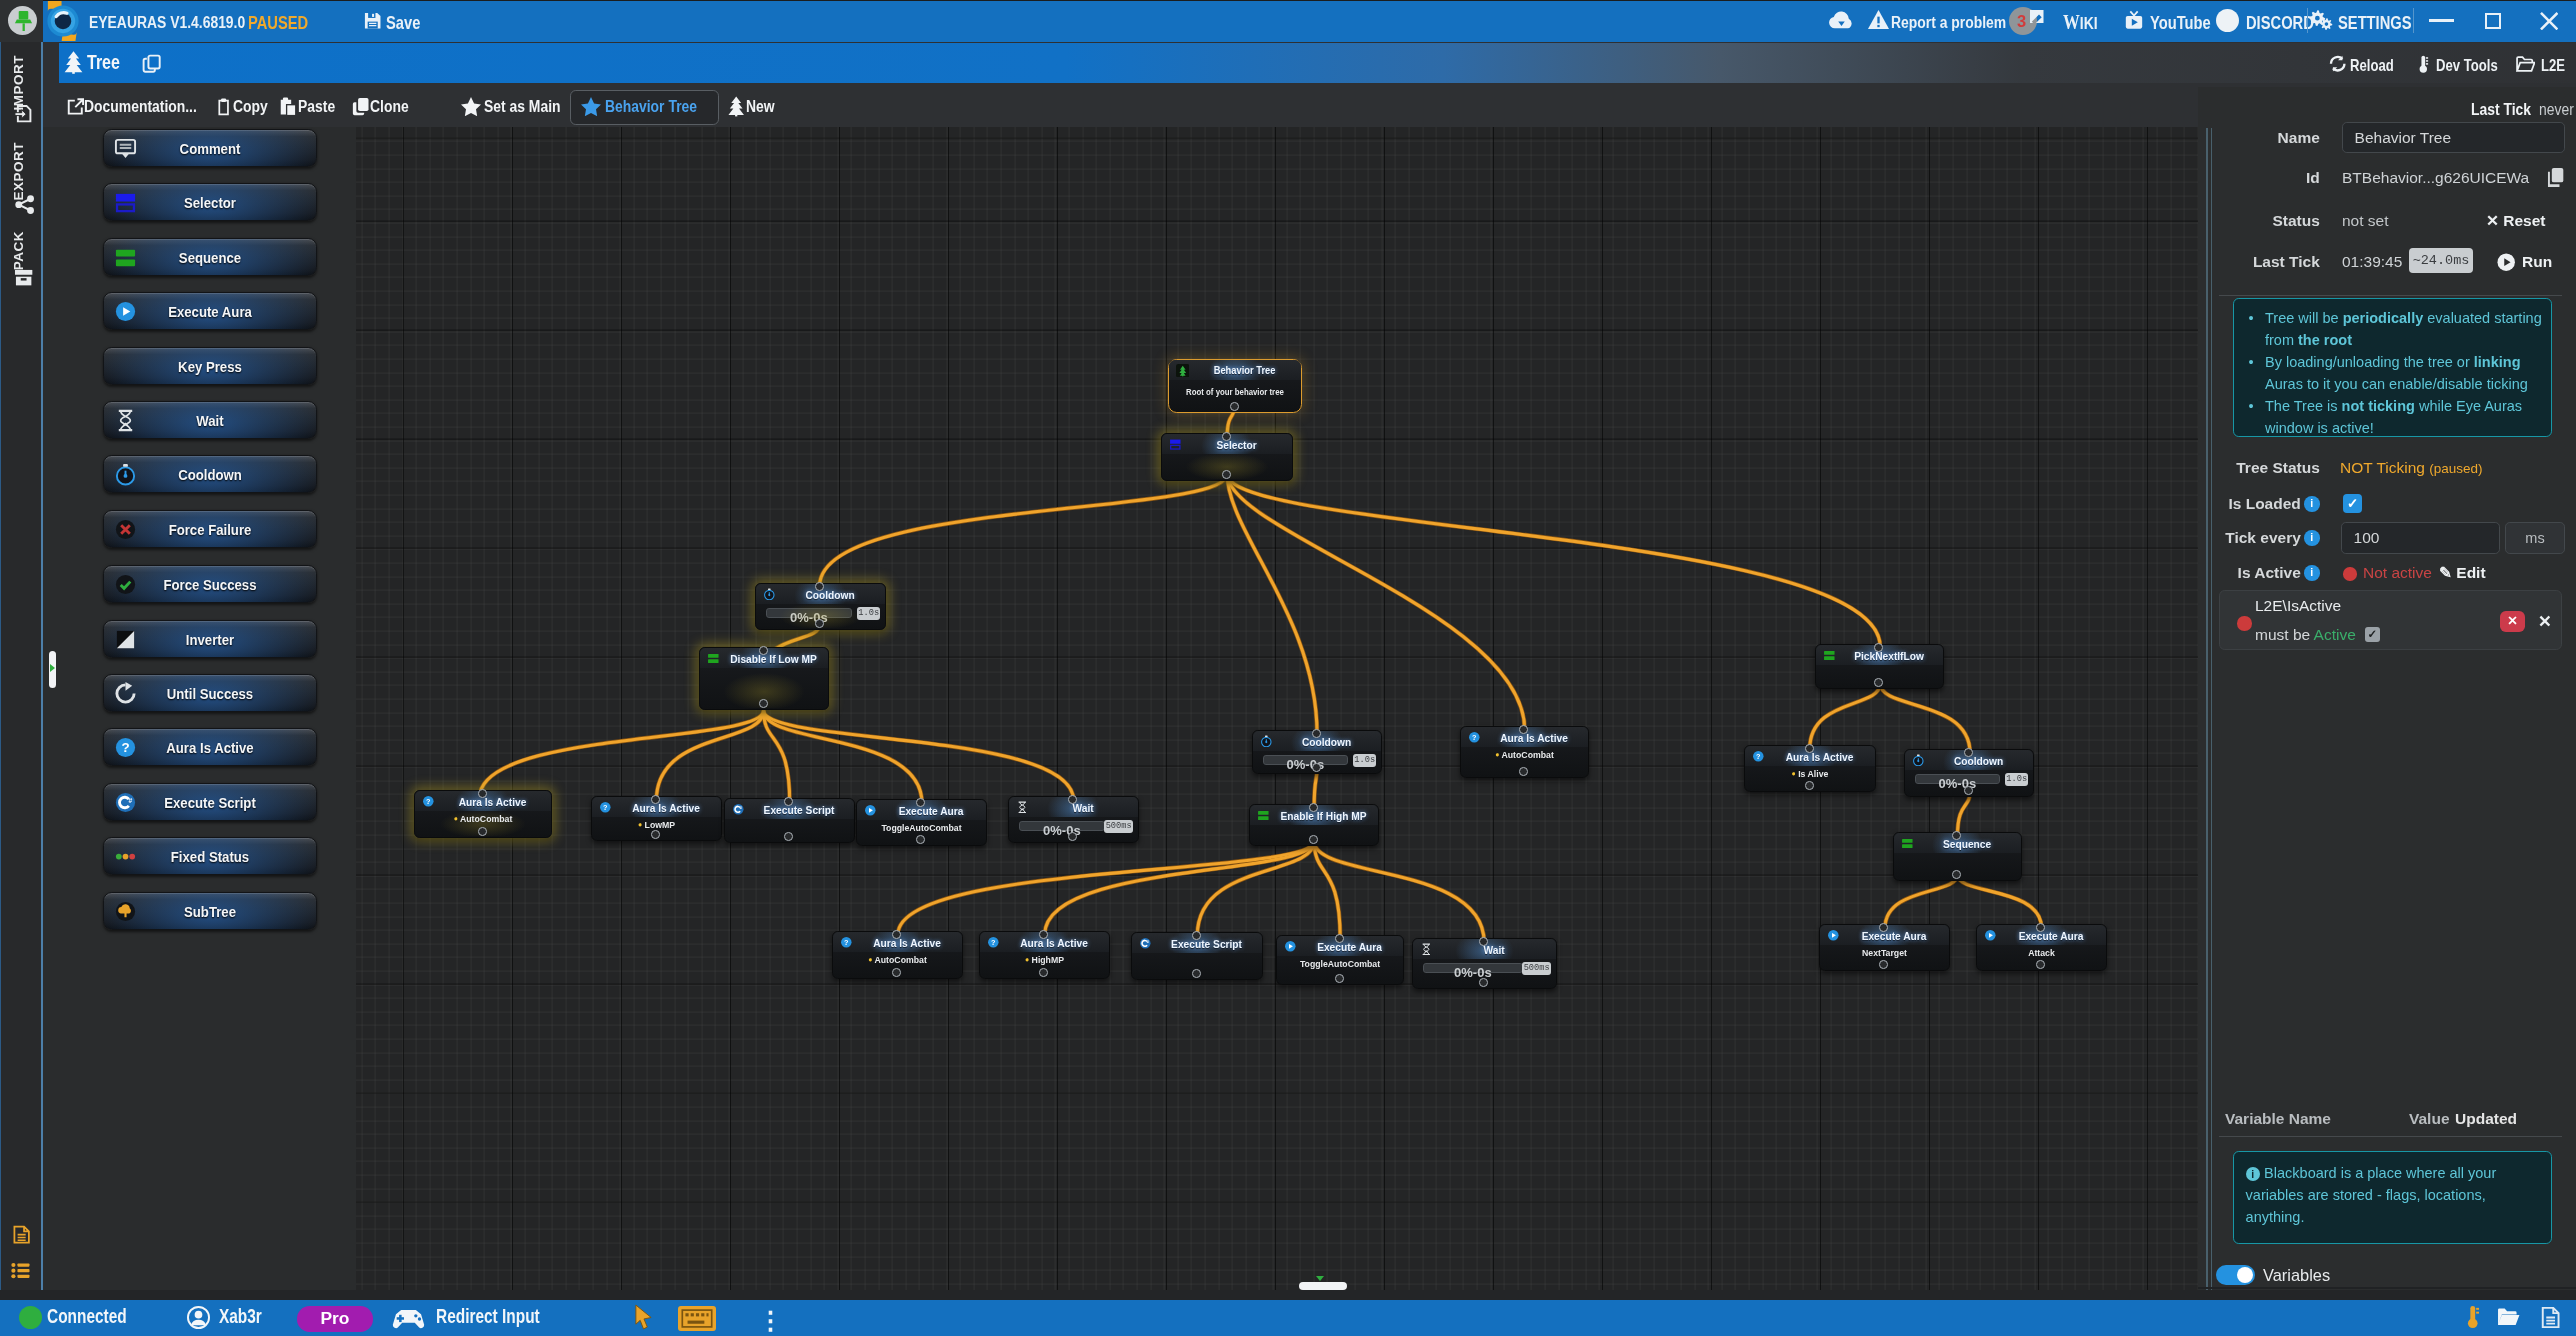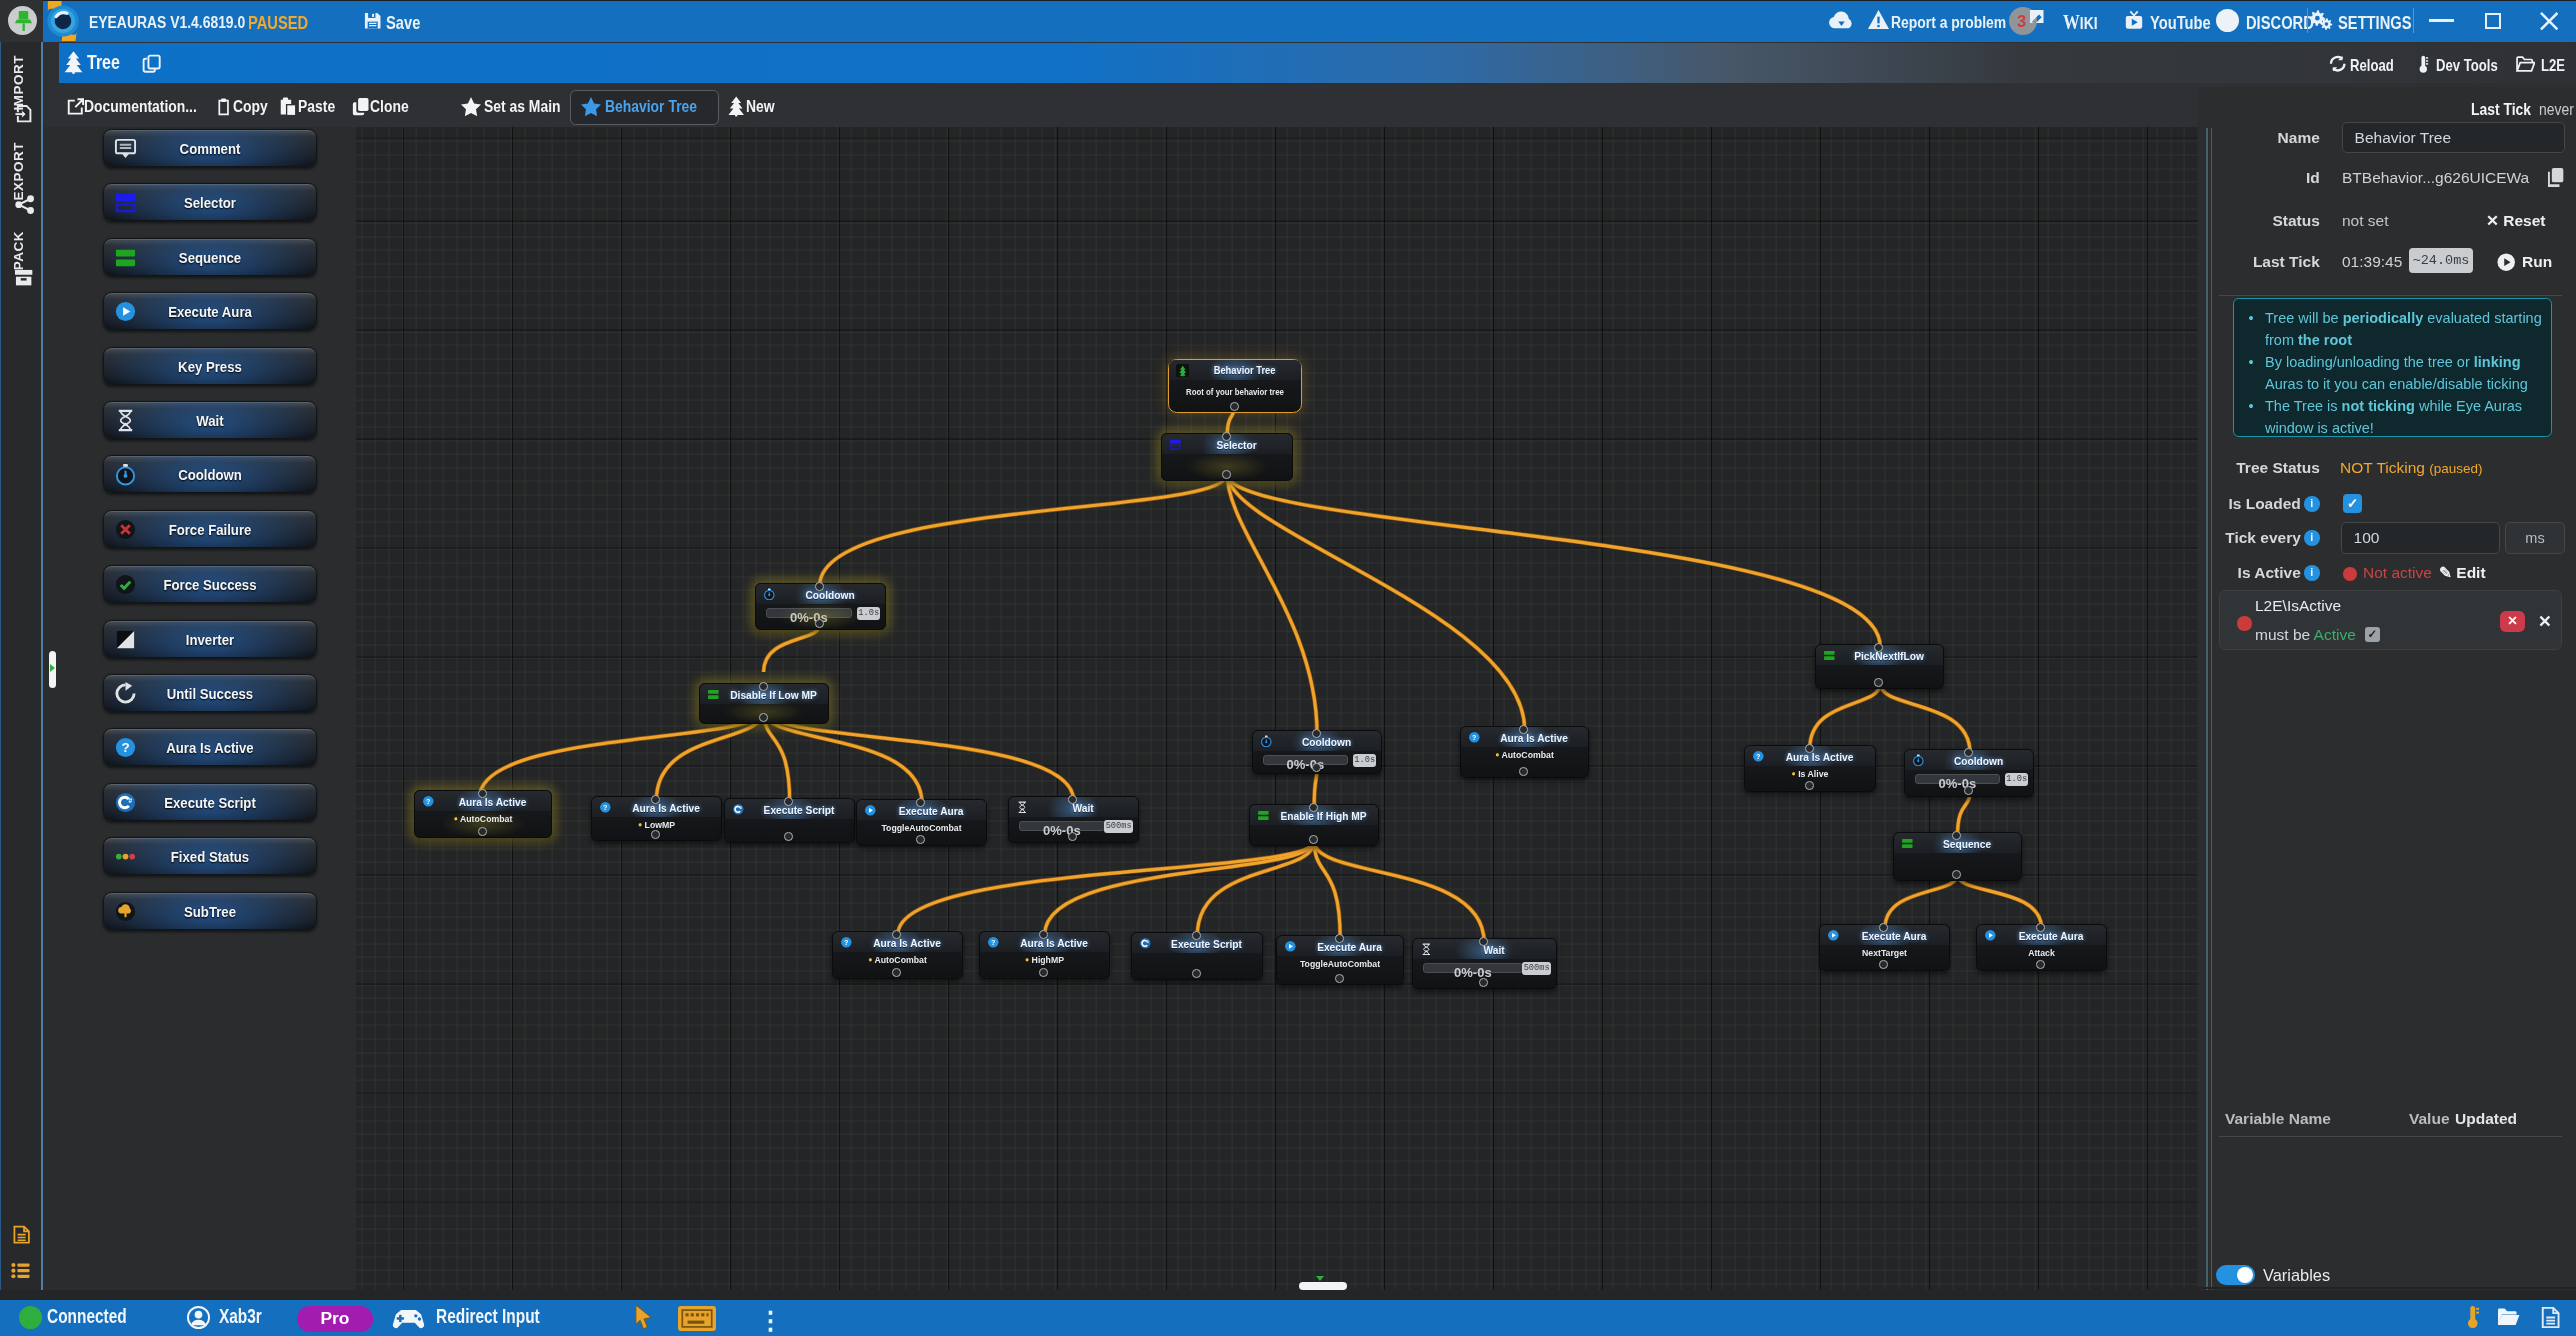--- a/index.html
+++ b/index.html
@@ -513,21 +513,21 @@
         </svg>
       </div>
       <div class="ttl">Cooldown</div>
       <div class="prog" style="left:9.7px;right:33px;top:24px;">
         <span>0%-0s</span>
       </div>
       <div class="badge" style="right:4.8px;top:23px;width:23px;">1.0s</div>
       <div class="port" style="left:59px;top:-1.9px;"></div>
       <div class="port" style="left:59px;bottom:1px;"></div>
     </div>
-<div class="node glow" style="left:656px;top:556px;width:130px;height:41px;">
+<div class="node glow" style="left:656px;top:520px;width:130px;height:63px;">
       <div class="hdr"></div>
       <div class="nic">
         <svg width="12.6" height="12.6" viewBox="0 0 24 24">
           <g fill="#1fa51f">
             <rect x="2" y="4" width="20" height="7" rx="1"></rect>
             <rect x="2" y="14" width="20" height="7" rx="1"></rect>
           </g>
         </svg>
       </div>
       <div class="ttl">Disable If Low MP</div>
@@ -870,20 +870,24 @@
  <div class="abs" style="left:39px;top:529px;width:14.5px;height:14.5px;border-radius:50%;background:#cc3b3b;"></div>
  <div class="rval" style="left:57px;top:510px;color:#e8ebed;">L2E\IsActive</div>
  <div class="rval" style="left:57px;top:539px;color:#d5d8da;">must be <span style="color:#3aae6a;">Active</span></div>
  <div class="abs" style="left:167px;top:540px;width:14.5px;height:14.5px;border-radius:2.9px;background:#9aa1a7;color:#202325;font-weight:bold;font-size:11.6px;text-align:center;line-height:14.5px;">✓</div>
  <div class="abs" style="left:302px;top:524px;width:25px;height:21px;background:#cc3b4b;border-radius:5.8px;color:#fff;font-weight:bold;text-align:center;line-height:21px;font-size:12.6px;">✕</div>
  <div class="rval" style="left:340px;top:525px;font-weight:bold;color:#eef1f3;font-size:16.4px;">✕</div>
  <div class="rlab" style="left:27px;top:1023px;text-align:left;color:#b9bdc0;">Variable Name</div>
  <div class="rlab" style="left:184px;top:1023px;text-align:left;color:#b9bdc0;margin-left:27px;">Value</div>
  <div class="rlab" style="left:257px;top:1023px;text-align:left;color:#e5e5e5;">Updated</div>
  <div class="abs" style="left:21px;top:1049px;width:343px;height:1px;background:#45494c;"></div>
+ <div class="infobox" style="left:35px;top:1064px;width:319px;height:93px;padding:9.7px 11.6px 0 11.6px;line-height:22px;">
+  <span style="display:inline-block;width:14.5px;height:14.5px;border-radius:50%;background:#5ec6d8;color:#0e282e;font-size:10.6px;font-weight:bold;text-align:center;line-height:14.5px;">i</span>
+  Blackboard is a place where all your variables are stored - flags, locations, anything.
+ </div>
  <div class="abs" style="left:18.4px;top:1178px;width:39px;height:20px;border-radius:10.6px;background:#2492e0;"></div>
  <div class="abs" style="left:39px;top:1180px;width:16.4px;height:16.4px;border-radius:50%;background:#fff;"></div>
  <div class="rval" style="left:65px;top:1179px;font-size:16.4px;color:#e8ebed;">Variables</div>
  <div class="abs" style="left:0;top:1200px;width:378px;height:1.9px;background:#202224;"></div>
 </div>
 
 <div id="statusbar">
     <div id="statusblue"></div>
  <div class="abs" style="left:19.3px;top:16.4px;width:23px;height:23px;border-radius:50%;background:#2fae3f;"></div>
  <div class="sbtxt" style="left:47px;">Connected</div>

